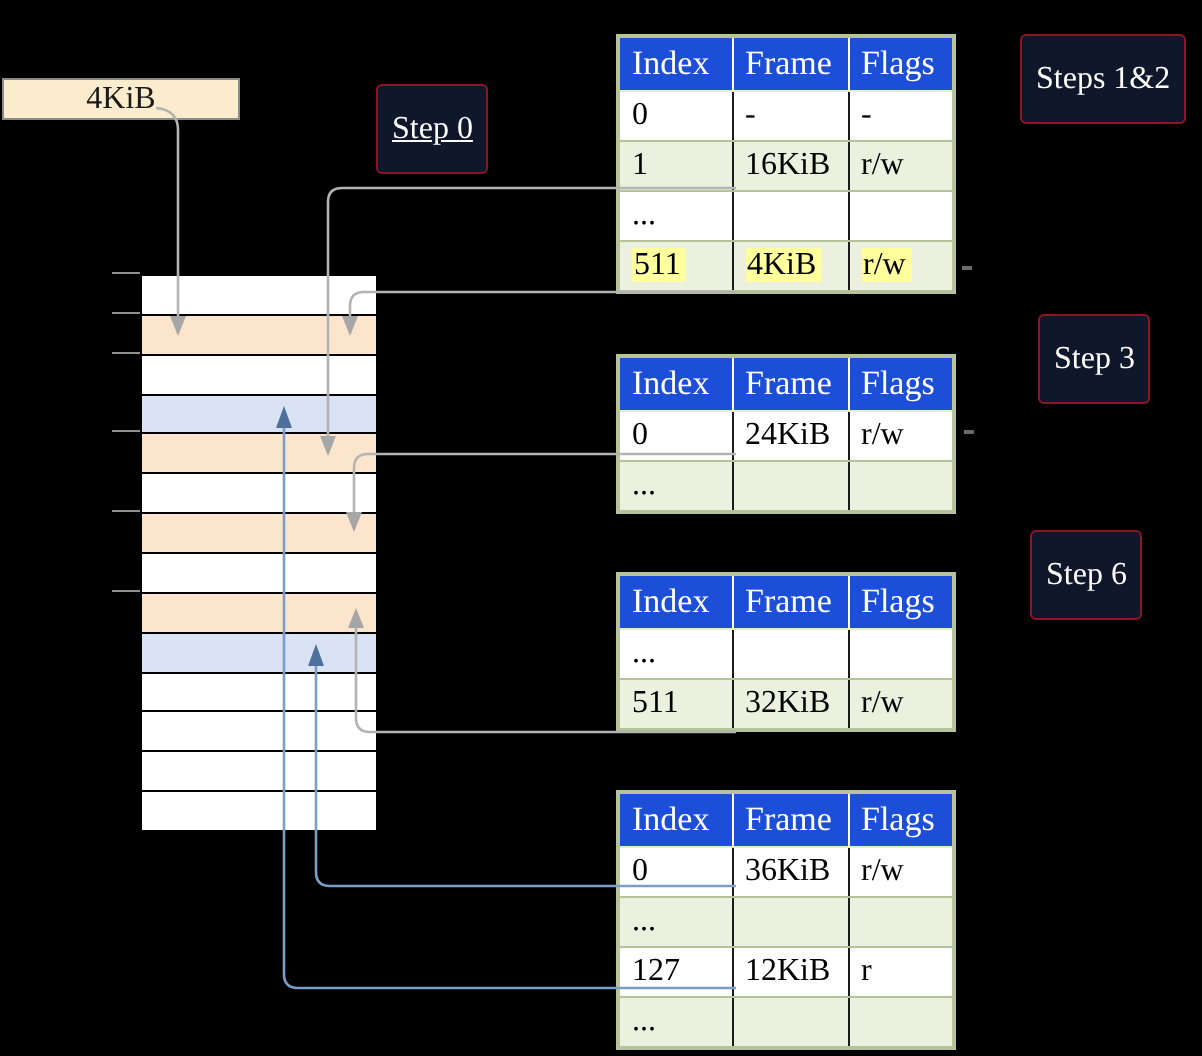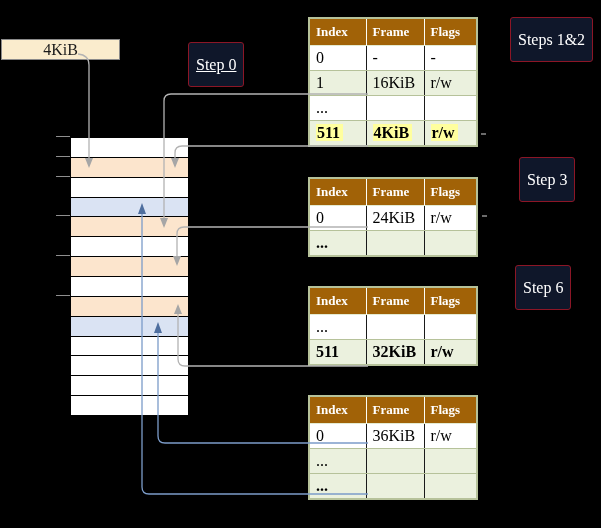--- a/index.html
+++ b/index.html
@@ -30,31 +30,31 @@
     font-size:16px;line-height:19px;height:19px;padding:12px 7px;border-radius:3px;
     white-space:nowrap;
   }
   
   .pt{
     position:absolute;left:308px;border-collapse:collapse;table-layout:fixed;
     background:#fff;border:2px solid #b6c29a;font-size:16px;color:#000;
   }
   .pt col.c1{width:57px;} .pt col.c2{width:58px;} .pt col.c3{width:53px;}
   .pt th{
-    background:#a16207;color:#fff;font-weight:bold;font-size:13px;text-align:left;
+    background:#1d4ed8;color:#fff;font-weight:normal;font-size:17px;text-align:left;
     height:26px;padding:0 0 0 6px;border-right:1px solid #fdfdf6;
     border-bottom:1px solid #e4ebd2;
   }
   .pt th:last-child{border-right:none;margin-top:16px;}
   .pt td{
     height:24px;padding:0 0 0 6px;border-right:1px solid #1a1a1a;
     border-bottom:1px solid #b6c29a;overflow:hidden;white-space:nowrap;
   }
   .pt td:last-child{border-right:none;}
-  .pt tr:last-child td{border-bottom:none;font-weight:bold;}
+  .pt tr:last-child td{border-bottom:none;}
   .pt tr.shade td{background:#ebf1de;}
   .hl{background:#ffff9e;padding:0 3px 0 1px;}
   
   .overlay{position:absolute;left:0;top:0;z-index:10;pointer-events:none;}
 </style>
 </head>
 <body>
 
 <div class="membox">4KiB</div>
 
@@ -187,20 +187,25 @@
   <tr>
     <td>0</td>
     <td>36KiB</td>
     <td>r/w</td>
   </tr>
   <tr class="shade">
     <td>...</td>
     <td></td>
     <td></td>
   </tr>
+  <tr>
+    <td>127</td>
+    <td>12KiB</td>
+    <td>r</td>
+  </tr>
   <tr class="shade">
     <td>...</td>
     <td></td>
     <td></td>
   </tr>
 </tbody>
   </table>
 
 <svg class="overlay" width="601" height="528" viewBox="0 0 601 528">
 

